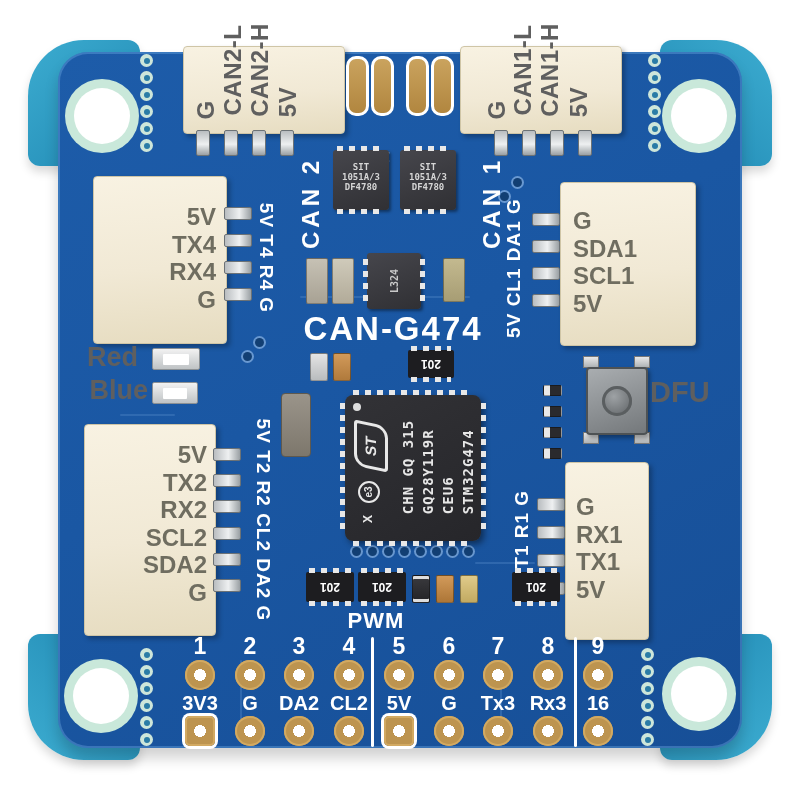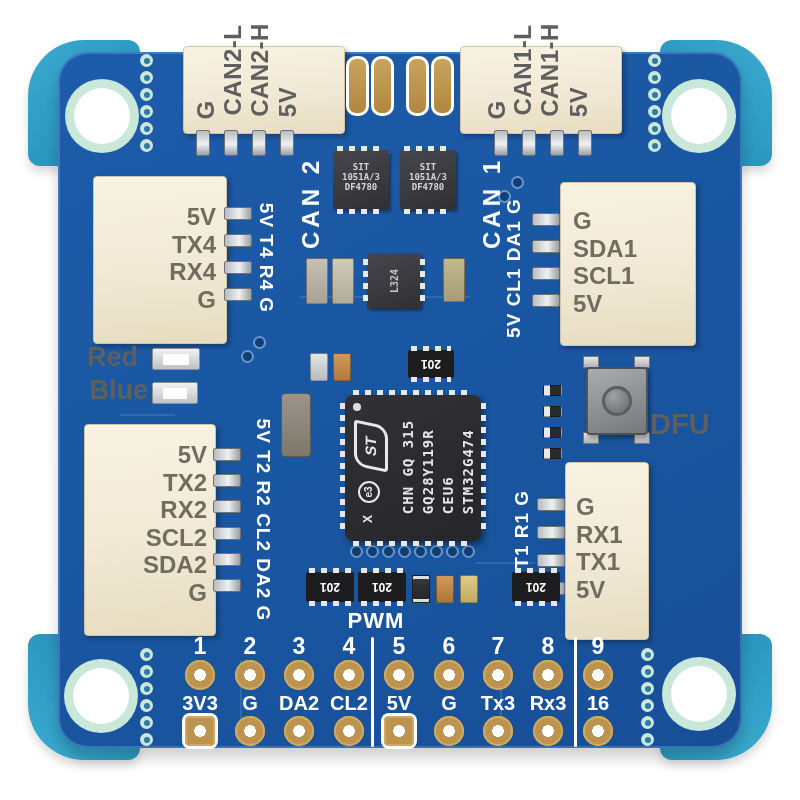--- a/index.html
+++ b/index.html
@@ -226,37 +226,38 @@
 
   <div class="abs cap" style="left:306px;top:258px;width:20px;height:44px;background:linear-gradient(180deg,#c6c1b4,#a8a294);"></div>
   <div class="abs cap" style="left:332px;top:258px;width:20px;height:44px;background:linear-gradient(180deg,#cfcaba,#b2ab99);"></div>
   <div class="abs cap" style="left:443px;top:258px;width:20px;height:42px;background:linear-gradient(180deg,#c3b98f,#a79d74);"></div>
   <div class="abs blackchip" style="left:367px;top:253px;width:54px;height:56px;">
     <div class="pinstrip-v" style="position:absolute;top:6px;bottom:6px;left:-4px;"></div>
     <div class="pinstrip-v" style="position:absolute;top:6px;bottom:6px;right:-4px;"></div>
   </div>
   <div class="vt rccw" style="left:394px;top:281px;font:bold 10px 'DejaVu Sans Mono',monospace;color:#c9c9c9;">L324</div>
 
+  <div class="vt silk ctr" style="left:393px;top:329px;font-size:33px;letter-spacing:2px;">CAN-G474</div>
 
   <div class="abs cap" style="left:310px;top:353px;width:16px;height:26px;background:linear-gradient(180deg,#e4e4e4,#b9bcbe);"></div>
   <div class="abs cap" style="left:333px;top:353px;width:16px;height:26px;background:linear-gradient(180deg,#d29a5a,#b07a3c);"></div>
   <div class="abs rnet" style="left:408px;top:350px;width:46px;height:28px;">
     <div class="pinstrip-h" style="position:absolute;left:3px;right:3px;top:-4px;"></div>
     <div class="pinstrip-h" style="position:absolute;left:3px;right:3px;bottom:-4px;"></div>
     <div class="vt silk r180" style="left:23px;top:14px;font-size:12px;">201</div>
   </div>
 
   <div class="abs" style="left:281px;top:393px;width:28px;height:62px;background:linear-gradient(180deg,#9a948a,#7d776c);border:1px solid #5f594e;border-radius:4px;"></div>
 
   <div class="abs btnpad" style="left:583px;top:356px;"></div>
   <div class="abs btnpad" style="left:634px;top:356px;"></div>
   <div class="abs btnpad" style="left:583px;top:432px;"></div>
   <div class="abs btnpad" style="left:634px;top:432px;"></div>
   <div class="abs btn" style="left:586px;top:367px;"></div>
-  <div class="abs" style="left:650px;top:408px;color:#5f5f5f;font-weight:bold;font-size:29px;">DFU</div>
+  <div class="abs" style="left:650px;top:376px;color:#5f5f5f;font-weight:bold;font-size:29px;">DFU</div>
 
   <div class="abs mcu" style="left:345px;top:395px;width:136px;height:146px;">
     <div class="pinstrip-h" style="position:absolute;left:8px;right:8px;top:-5px;"></div>
     <div class="pinstrip-h" style="position:absolute;left:8px;right:8px;bottom:-5px;"></div>
     <div class="pinstrip-v" style="position:absolute;top:8px;bottom:8px;left:-5px;"></div>
     <div class="pinstrip-v" style="position:absolute;top:8px;bottom:8px;right:-5px;"></div>
     <div style="position:absolute;left:8px;top:8px;width:8px;height:8px;border-radius:50%;background:#dedede;"></div>
   </div>
   <div class="vt rccw" style="left:438px;top:467px;">
     <div class="mcu-mark">

